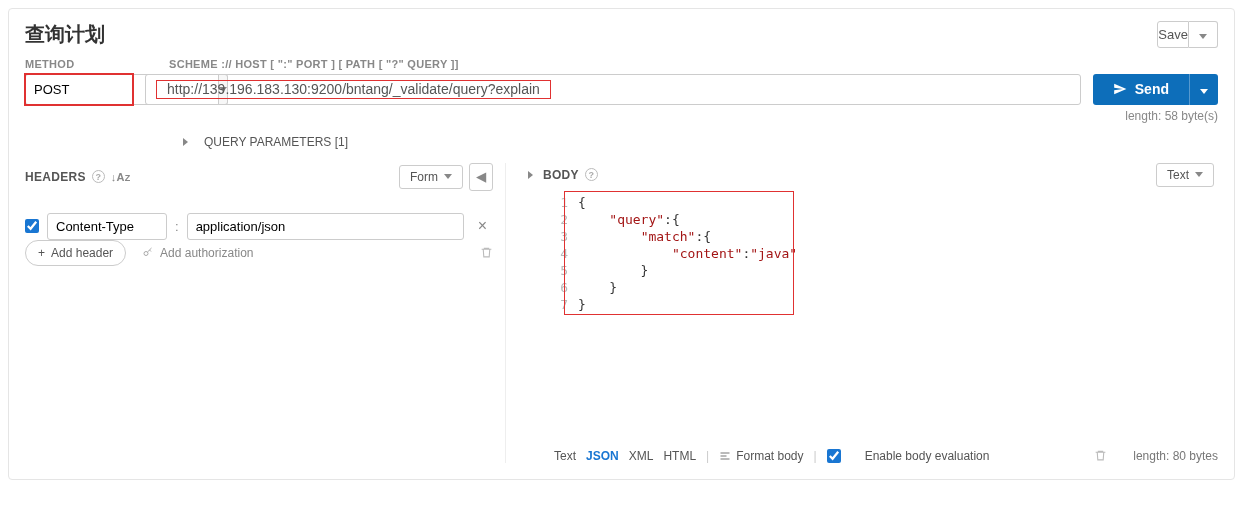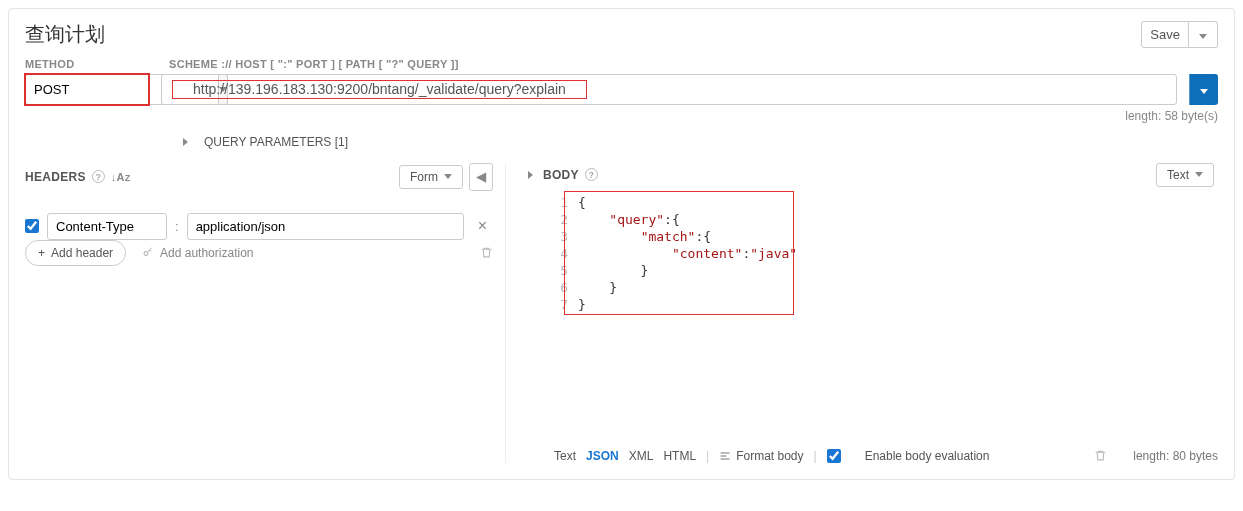--- a/index.html
+++ b/index.html
@@ -1,35 +1,35 @@
 <!DOCTYPE html>
 <html><head>
 <meta charset="utf-8">
 <style>
 *{box-sizing:border-box;margin:0;padding:0}
 body{font-family:-apple-system,BlinkMacSystemFont,"Segoe UI",Helvetica,Arial,sans-serif;font-size:13px;color:#333;background:#fff;padding:8px}
 .panel{border:1px solid #e5e5e5;border-radius:4px;padding:12px 16px 16px}
 .top-row{display:flex;justify-content:space-between;align-items:center;margin-bottom:10px}
-.title{font-size:20px;font-weight:400;color:#333}
+.title{font-size:20px;font-weight:700;color:#333}
 .save-group{display:flex}
-.save-btn{border:1px solid #ccc;background:#fff;padding:5px 8px;border-radius:3px 0 0 3px;font-size:13px;color:#555;cursor:pointer}
+.save-btn{border:1px solid #ccc;background:#fff;padding:5px 0;border-radius:3px 0 0 3px;font-size:13px;color:#555;cursor:pointer}
 .save-caret{border:1px solid #ccc;border-left:0;background:#fff;padding:5px 10px;border-radius:0 3px 3px 0;cursor:pointer;color:#555}
 .labels-row{display:flex;gap:20px;font-size:11px;color:#888;font-weight:600;letter-spacing:.3px;margin-bottom:4px}
 .lbl-method{width:124px}
 .lbl-url{flex:1}
 .controls-row{display:flex;gap:12px;align-items:stretch}
-.method-group{display:flex;width:124px}
+.method-group{display:flex;width:108px}
 .method-input{flex:1;border:1px solid #ccc;border-radius:3px 0 0 3px;padding:5px 8px;font-size:13px}
 .method-caret{width:26px;border:1px solid #ccc;border-left:0;border-radius:0 3px 3px 0;background:#f7f7f7;cursor:pointer;display:flex;align-items:center;justify-content:center;color:#555}
 .url-input{flex:1;border:1px solid #ccc;border-radius:3px;padding:5px 10px;font-size:14px;color:#555}
 .send-group{display:flex}
 .send-btn{background:#0d6eba;color:#fff;border:none;padding:0 20px;border-radius:3px 0 0 3px;font-size:14px;font-weight:600;cursor:pointer;display:flex;align-items:center;gap:8px}
 .send-caret{background:#0d6eba;border:none;border-left:1px solid rgba(255,255,255,.3);color:#fff;padding:0 10px;border-radius:0 3px 3px 0;cursor:pointer}
 .hl-red{outline:2px solid #e03131;outline-offset:-1px}
-.hl-red-text{border:1.5px solid #e03131;padding:0 20px;display:inline-block;line-height:1.2}
+.hl-red-text{border:1.5px solid #e03131;padding:0 10px;display:inline-block;line-height:1.2}
 .meta-row{display:flex;justify-content:flex-end;font-size:12px;color:#888;margin-top:4px}
 .qp-row{display:flex;align-items:center;gap:16px;margin:12px 0 14px 158px;font-size:12px;color:#555;cursor:pointer}
 .caret-r{display:inline-block;width:0;height:0;border-top:4px solid transparent;border-bottom:4px solid transparent;border-left:5px solid #888}
 .caret-d{display:inline-block;width:0;height:0;border-left:4px solid transparent;border-right:4px solid transparent;border-top:5px solid #888}
 .split{display:flex;gap:0}
 .col-left{width:480px;padding-right:12px}
 .col-right{flex:1;border-left:1px solid #eee;padding-left:8px}
 .sec-head{display:flex;align-items:center;justify-content:space-between;margin-bottom:22px}
 .sec-label{display:flex;align-items:center;gap:6px;font-size:12px;font-weight:600;color:#555;letter-spacing:.3px}
 .help-circ{display:inline-flex;width:13px;height:13px;border:1px solid #bbb;border-radius:50%;align-items:center;justify-content:center;font-size:9px;color:#aaa}
@@ -82,20 +82,26 @@
 
   <div class="controls-row">
     <div class="method-group hl-red">
       <input class="method-input" value="POST" style="">
       <div class="method-caret">
           <span class="caret-d"></span>
         </div>
     </div>
     <div class="url-input"><span class="hl-red-text">http://139.196.183.130:9200/bntang/_validate/query?explain</span></div>
     <div class="send-group">
+      <button class="send-btn">
+        <svg width="14" height="14" viewBox="0 0 24 24" fill="#fff">
+            <path d="M2 21l21-9L2 3v7l15 2-15 2z"></path>
+          </svg>
+        <span>Send</span>
+      </button>
       <button class="send-caret"><span class="caret-d" style="border-top-color:#fff"></span></button>
     </div>
   </div>
 
   <div class="meta-row">length: 58 byte(s)</div>
 
   <div class="qp-row">
     <span class="caret-r"></span>
     <span>QUERY PARAMETERS [1]</span>
   </div>

